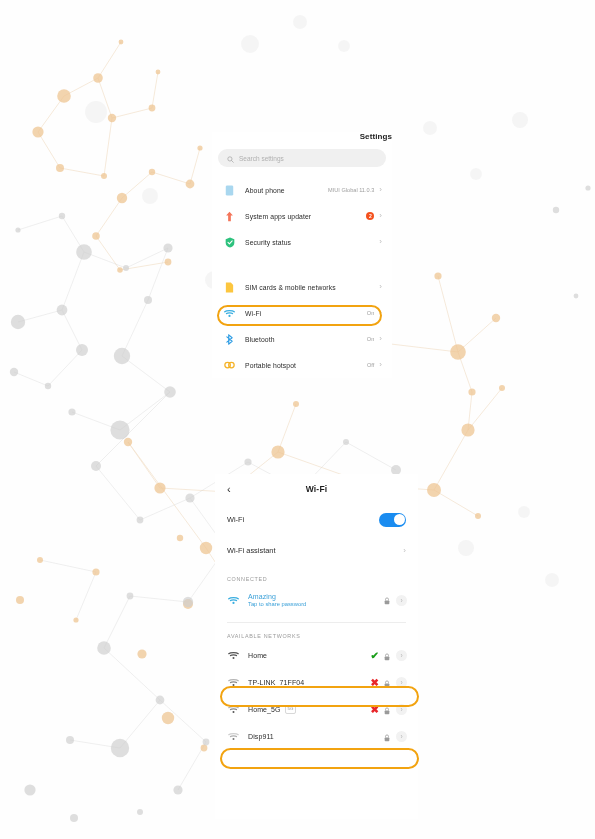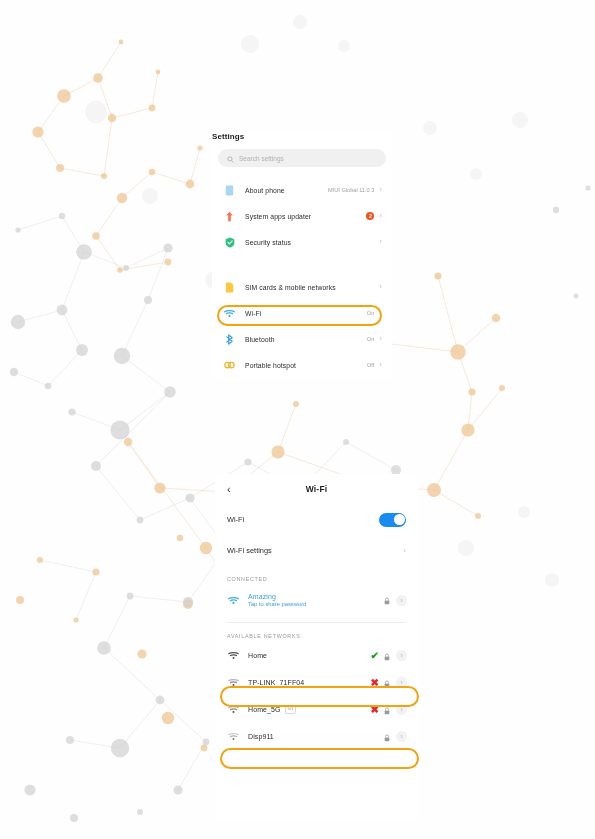--- a/index.html
+++ b/index.html
@@ -11,21 +11,21 @@
     -webkit-font-smoothing:antialiased;
   }
   #bg-decoration{position:absolute;left:0;top:0;width:595px;height:839px;z-index:0;pointer-events:none;}
 
   
   #settings-panel{
     position:absolute;left:212px;top:132px;width:180px;z-index:5;
     background:#ffffff;
   }
   .panel-title{
-    text-align:left;font-size:8px;font-weight:bold;color:#1d1d1d;
+    text-align:right;font-size:8px;font-weight:bold;color:#1d1d1d;
     letter-spacing:.1px;padding-bottom:8px;
   }
   .search-bar{
     display:flex;align-items:center;gap:5px;
     height:18px;border-radius:9px;background:#f0f0f0;
     margin:0 6px;padding:0 9px;
   }
   .search-bar .mag{flex:0 0 auto;}
   .search-placeholder{font-size:6.5px;color:#b0b0b0;}
 
@@ -347,21 +347,21 @@
   </div>
 
   <div class="wifi-row">
     <span class="w-label">Wi-Fi</span>
     <span class="toggle">
       <span class="knob"></span>
     </span>
   </div>
 
   <div class="wifi-row">
-    <span class="w-label">Wi-Fi settings</span>
+    <span class="w-label">Wi-Fi assistant</span>
     <span class="w-chev">›</span>
   </div>
 
   <div class="section-head">CONNECTED</div>
 
   <div class="net-row" style="height:30px;">
     <span class="net-icon">
       <svg width="11" height="9" viewBox="0 0 14 11">
         <path d="M1 3.2 C3 1.3 11 1.3 13 3.2" fill="none" stroke="#3aaee0" stroke-width="1.7" stroke-linecap="round"></path>
         <path d="M3.2 5.6 C4.6 4.3 9.4 4.3 10.8 5.6" fill="none" stroke="#3aaee0" stroke-width="1.7" stroke-linecap="round"></path>

